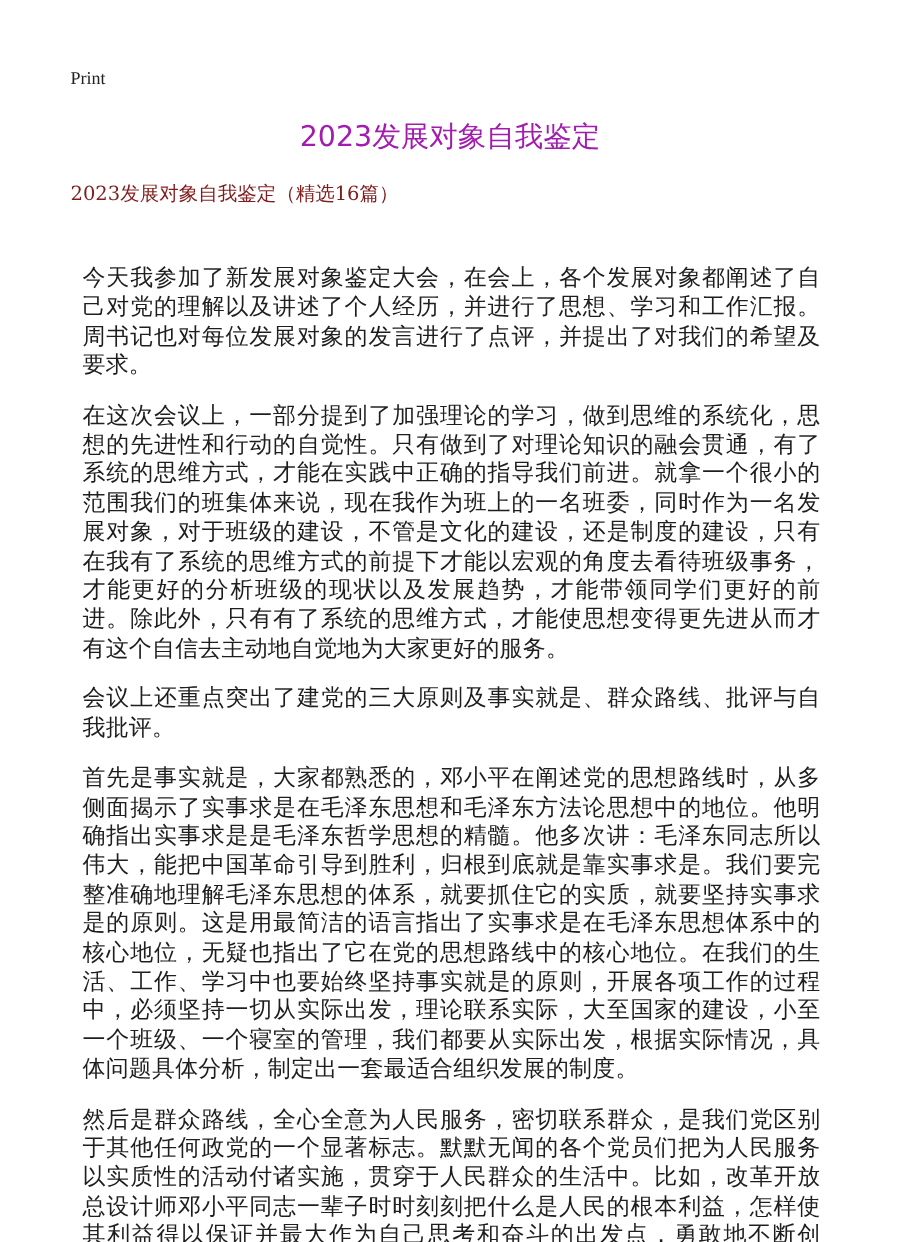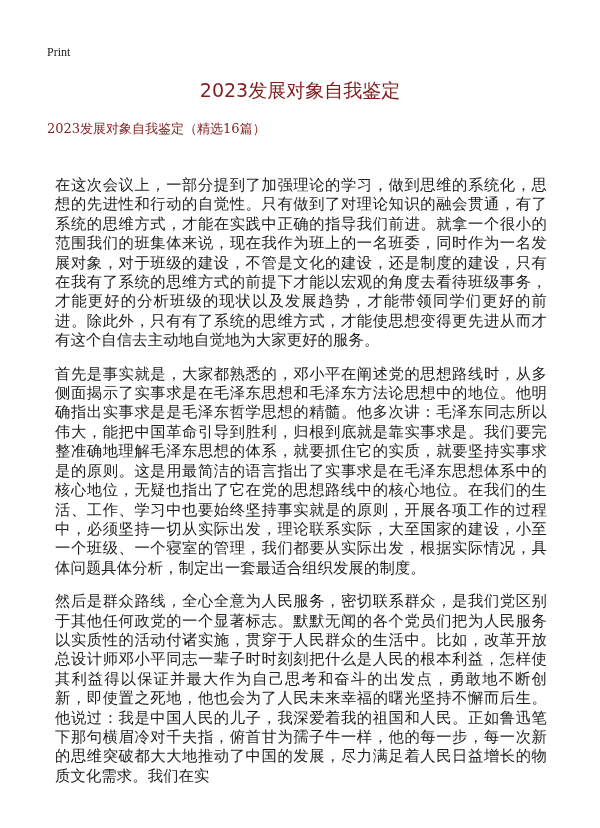--- a/index.html
+++ b/index.html
@@ -1,29 +1,31 @@
 <!DOCTYPE html>
 <html><head>
 <meta charset="utf-8">
 <style>
   html, body { margin: 0; padding: 0; background: #ffffff; }
   body { width: 600px; height: 828px; overflow: hidden; position: relative; color: #1a1a1a; }
   .page { position: absolute; left: 0; top: 0; width: 600px; height: 678px; }
   .print-label { position: absolute; left: 47px; top: 45px; font-family: "Liberation Serif", serif; font-size: 12px; color: #222; }
-  .doc-title { position: absolute; left: 0; top: 78px; width: 600px; text-align: center; font-family: "DejaVu Sans", sans-serif; font-size: 19px; color: #7f1d1d; }
+  .doc-title { position: absolute; left: 0; top: 78px; width: 600px; text-align: center; font-family: "DejaVu Sans", sans-serif; font-size: 19px; color: #a21caf; }
   .subtitle { position: absolute; left: 47px; top: 120px; font-family: "DejaVu Serif", serif; font-size: 13px; color: #7f1d1d; }
   .section-heading { position: absolute; left: 47px; top: 151px; font-family: "DejaVu Serif", serif; font-size: 13.5px; font-weight: bold; color: #111; }
   .body { position: absolute; left: 55px; top: 176px; width: 492px; font-family: "DejaVu Sans", sans-serif; font-size: 15.3px; line-height: 19.4px; color: #1e1e1e; letter-spacing: 0.15px; }
   .body p { margin: 0 0 14px 0; text-align: justify; text-align-last: left; word-break: break-all; }
 </style>
 </head>
 <body>
 
 <div class="page">
   <div class="print-label">Print</div>
   <div class="doc-title">2023发展对象自我鉴定</div>
   <div class="subtitle">2023发展对象自我鉴定（精选16篇）</div>
   <div class="body">
+    <p>今天我参加了新发展对象鉴定大会，在会上，各个发展对象都阐述了自己对党的理解以及讲述了个人经历，并进行了思想、学习和工作汇报。周书记也对每位发展对象的发言进行了点评，并提出了对我们的希望及要求。</p>
     <p>在这次会议上，一部分提到了加强理论的学习，做到思维的系统化，思想的先进性和行动的自觉性。只有做到了对理论知识的融会贯通，有了系统的思维方式，才能在实践中正确的指导我们前进。就拿一个很小的范围我们的班集体来说，现在我作为班上的一名班委，同时作为一名发展对象，对于班级的建设，不管是文化的建设，还是制度的建设，只有在我有了系统的思维方式的前提下才能以宏观的角度去看待班级事务，才能更好的分析班级的现状以及发展趋势，才能带领同学们更好的前进。除此外，只有有了系统的思维方式，才能使思想变得更先进从而才有这个自信去主动地自觉地为大家更好的服务。</p>
+    <p>会议上还重点突出了建党的三大原则及事实就是、群众路线、批评与自我批评。</p>
     <p>首先是事实就是，大家都熟悉的，邓小平在阐述党的思想路线时，从多侧面揭示了实事求是在毛泽东思想和毛泽东方法论思想中的地位。他明确指出实事求是是毛泽东哲学思想的精髓。他多次讲：毛泽东同志所以伟大，能把中国革命引导到胜利，归根到底就是靠实事求是。我们要完整准确地理解毛泽东思想的体系，就要抓住它的实质，就要坚持实事求是的原则。这是用最简洁的语言指出了实事求是在毛泽东思想体系中的核心地位，无疑也指出了它在党的思想路线中的核心地位。在我们的生活、工作、学习中也要始终坚持事实就是的原则，开展各项工作的过程中，必须坚持一切从实际出发，理论联系实际，大至国家的建设，小至一个班级、一个寝室的管理，我们都要从实际出发，根据实际情况，具体问题具体分析，制定出一套最适合组织发展的制度。</p>
     <p>然后是群众路线，全心全意为人民服务，密切联系群众，是我们党区别于其他任何政党的一个显著标志。默默无闻的各个党员们把为人民服务以实质性的活动付诸实施，贯穿于人民群众的生活中。比如，改革开放总设计师邓小平同志一辈子时时刻刻把什么是人民的根本利益，怎样使其利益得以保证并最大作为自己思考和奋斗的出发点，勇敢地不断创新，即使置之死地，他也会为了人民未来幸福的曙光坚持不懈而后生。他说过：我是中国人民的儿子，我深爱着我的祖国和人民。正如鲁迅笔下那句横眉冷对千夫指，俯首甘为孺子牛一样，他的每一步，每一次新的思维突破都大大地推动了中国的发展，尽力满足着人民日益增长的物质文化需求。我们在实</p>
   </div>
 </div>
 
 </body></html>

